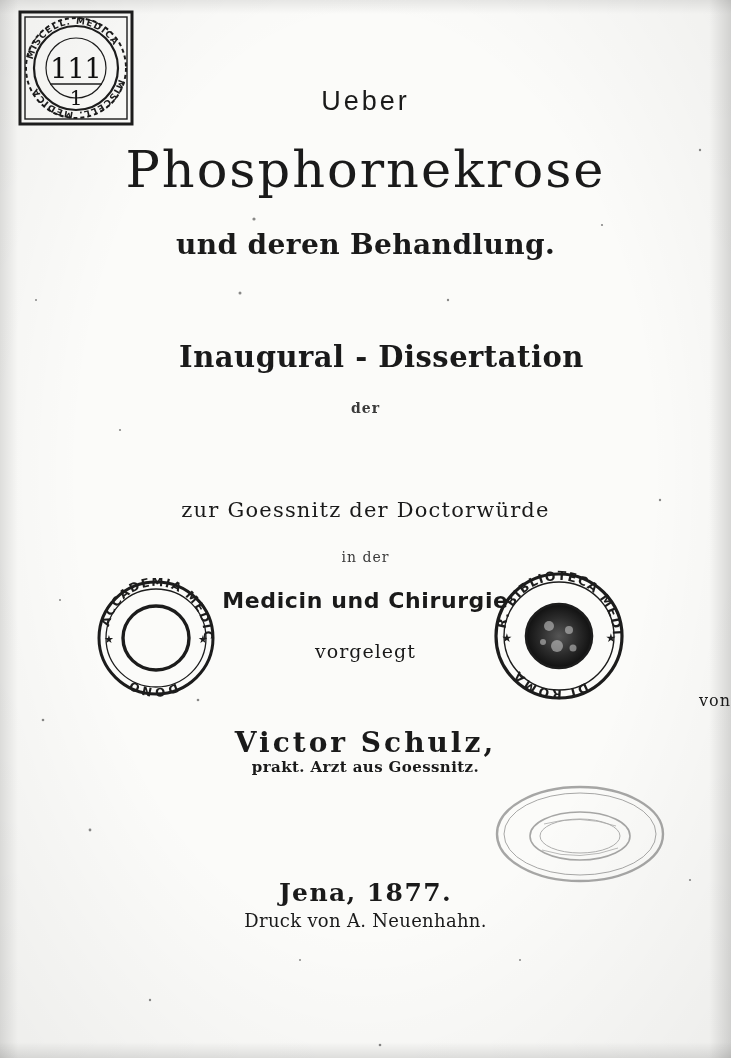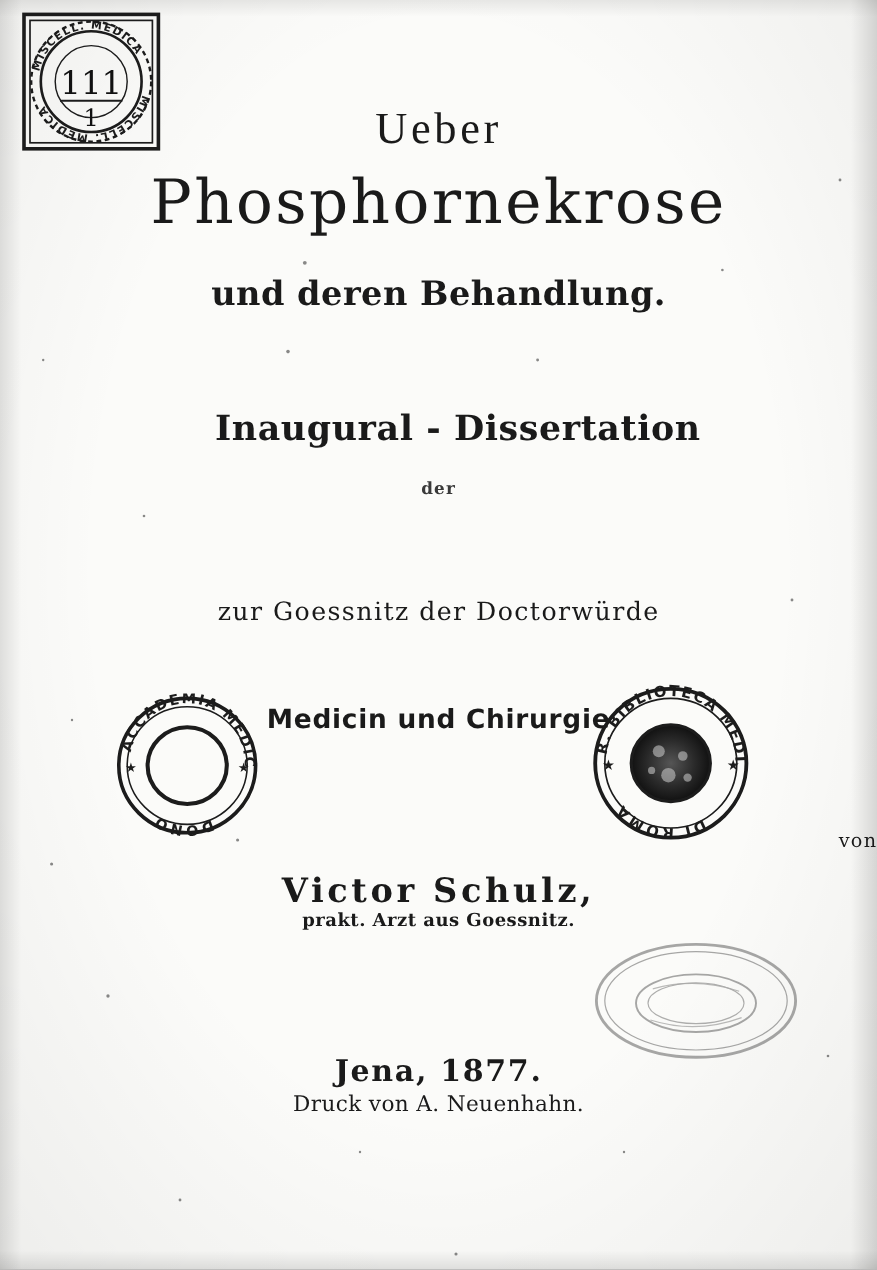--- a/index.html
+++ b/index.html
@@ -38,23 +38,23 @@
 
   .title-block {
     position: absolute;
     left: 0;
     right: 0;
     text-align: center;
   }
 
   .l-ueber {
     top: 86px;
-    font-size: 37px;
+    font-size: 27px;
     letter-spacing: 3px;
-    font-family: Liberation Serif, serif;
+    font-family: Liberation Sans, sans-serif;
   }
   .l-main {
     top: 140px;
     font-size: 51px;
     letter-spacing: 2px;
     font-family: "DejaVu Serif", serif;
     font-weight: 400;
   }
   .l-sub {
     top: 228px;
@@ -211,21 +211,23 @@
       <circle cx="43" cy="720" r="1.3"></circle>
     </g>
   </svg>
 
   <div class="title-block l-ueber">Ueber</div>
   <div class="title-block l-main">Phosphornekrose</div>
   <div class="title-block l-sub">und deren Behandlung.</div>
   <div class="title-block l-diss">Inaugural - Dissertation</div>
   <div class="title-block l-der">der</div>
   <div class="title-block l-erl">zur Goessnitz der Doctorwürde</div>
+  <div class="title-block l-inder">in der</div>
   <div class="title-block l-med">Medicin und Chirurgie</div>
+  <div class="title-block l-vor">vorgelegt</div>
   <div class="title-block l-von">von</div>
   <div class="title-block l-author">Victor Schulz,</div>
   <div class="title-block l-authorsub">prakt. Arzt aus Goessnitz.</div>
   <div class="title-block l-place">Jena, 1877.</div>
   <div class="title-block l-printer">Druck von A. Neuenhahn.</div>
 
   <div class="stamp" id="stamp-shelfmark">
     <svg width="120" height="120" viewBox="0 0 120 120">
       <defs>
         <path id="sm-arc-top" d="M 60,60 m -44,0 a 44,44 0 1,1 88,0" fill="none"></path>

